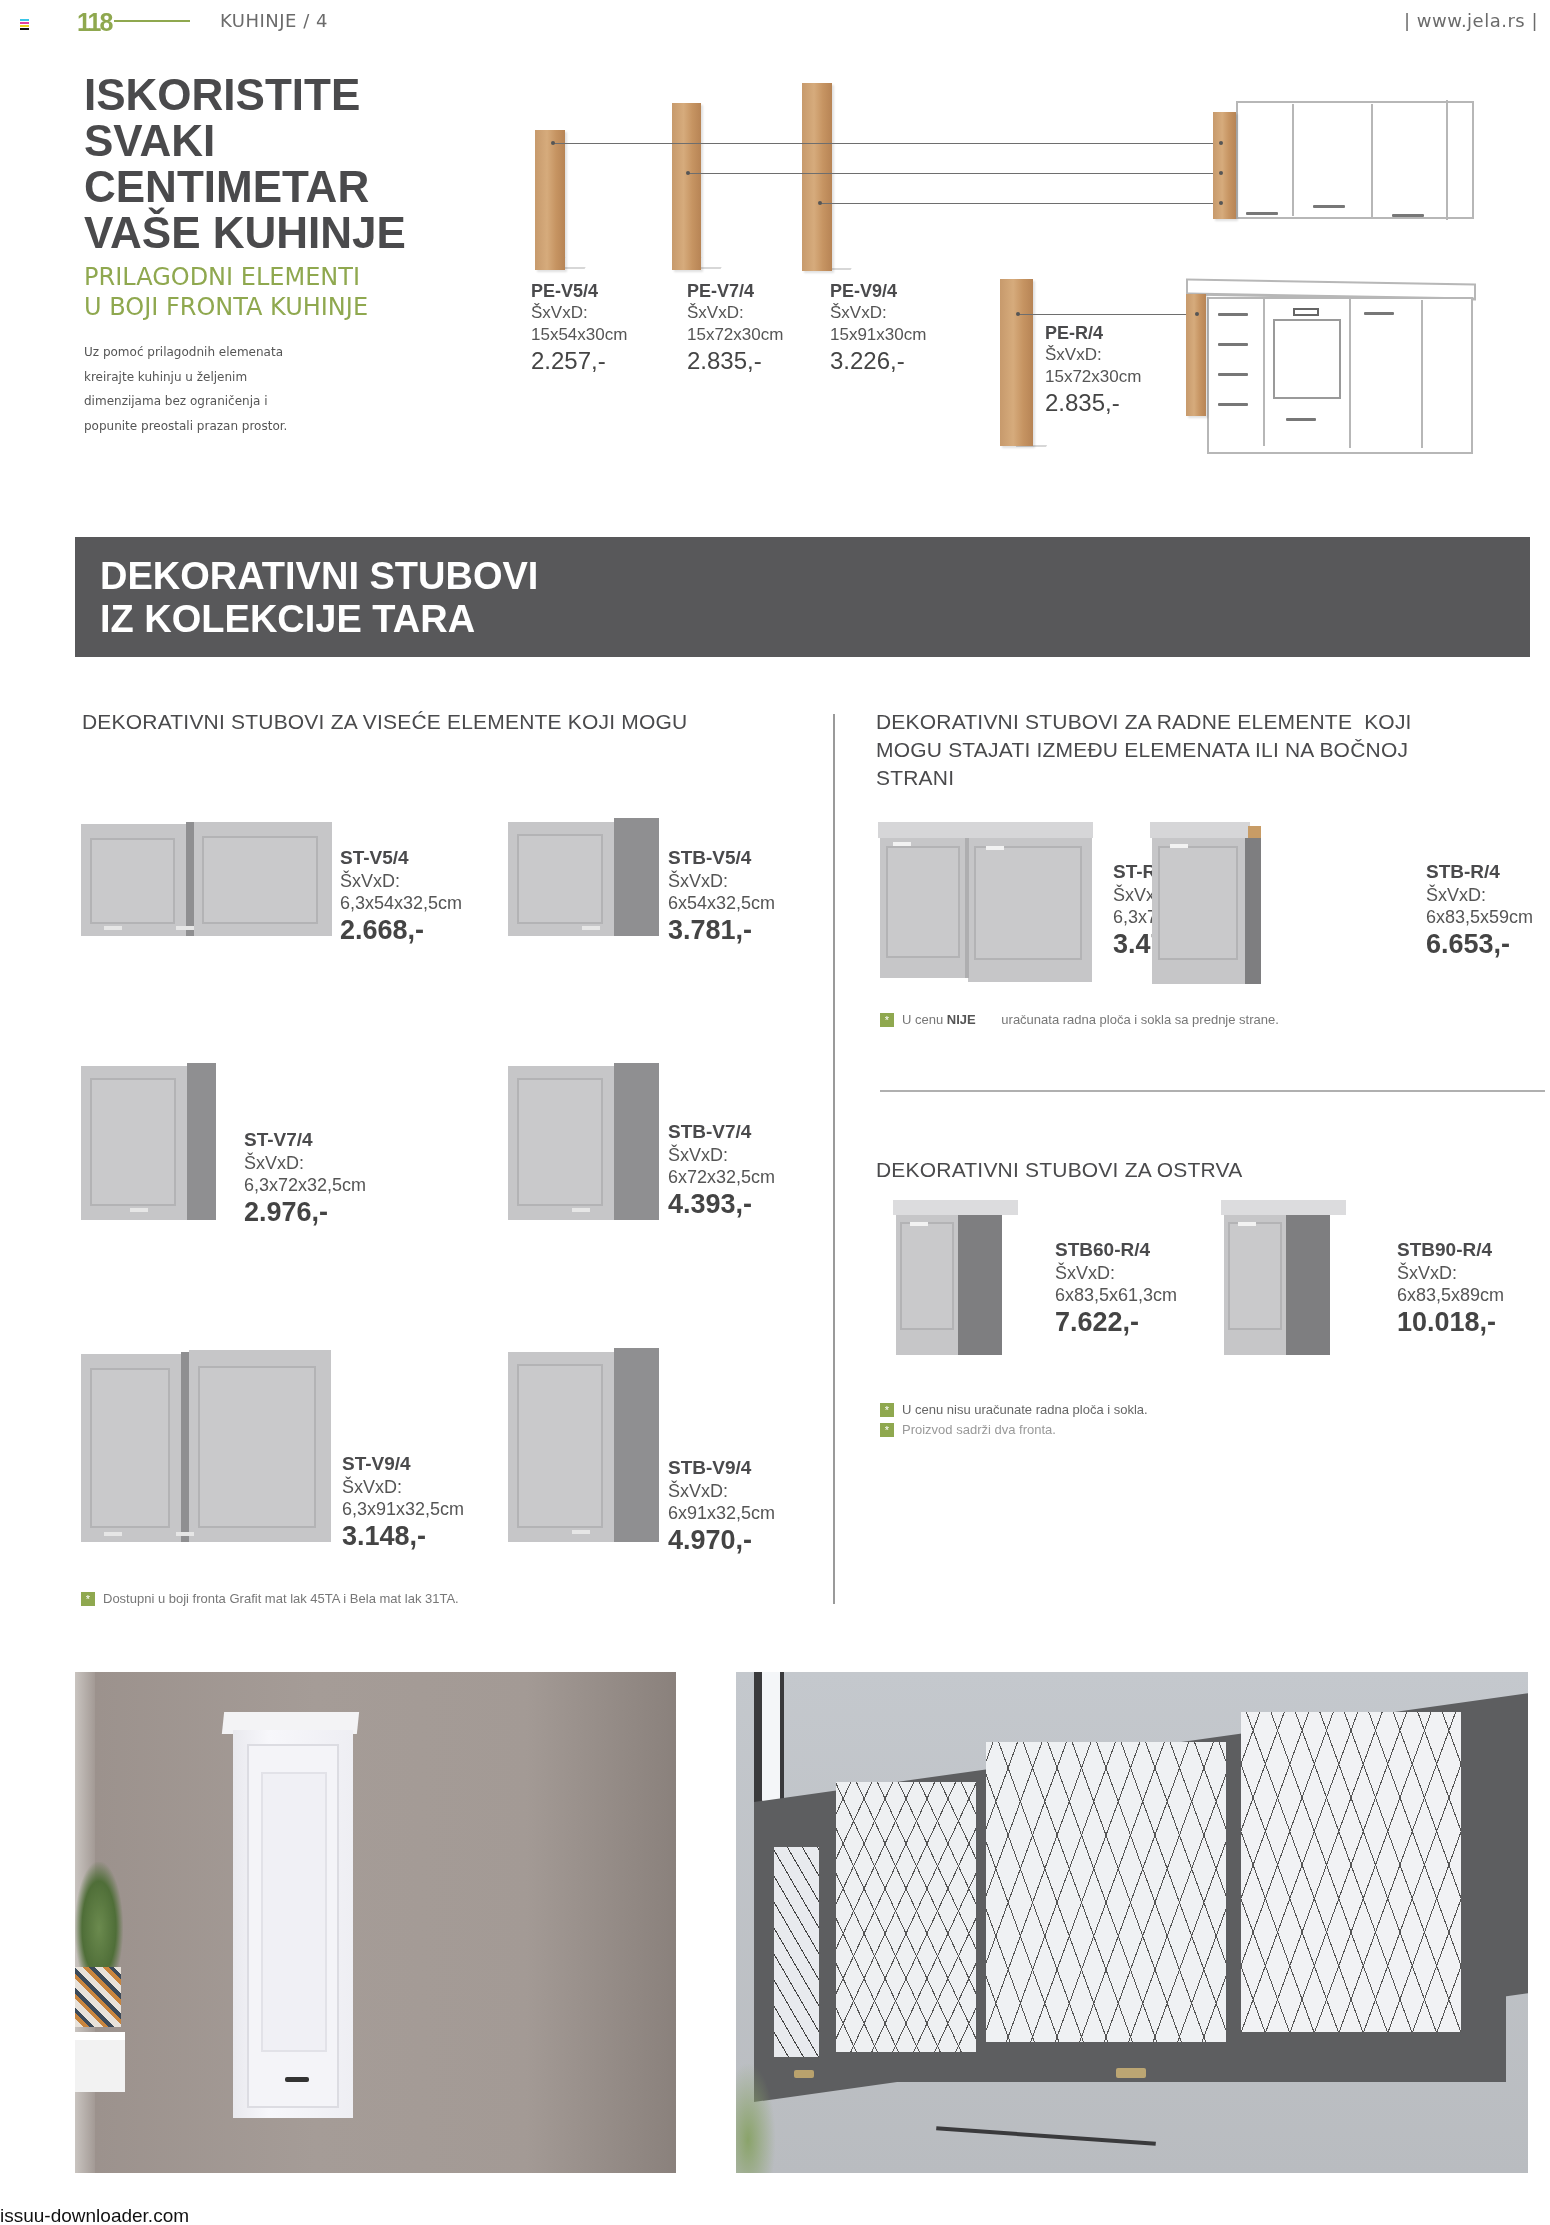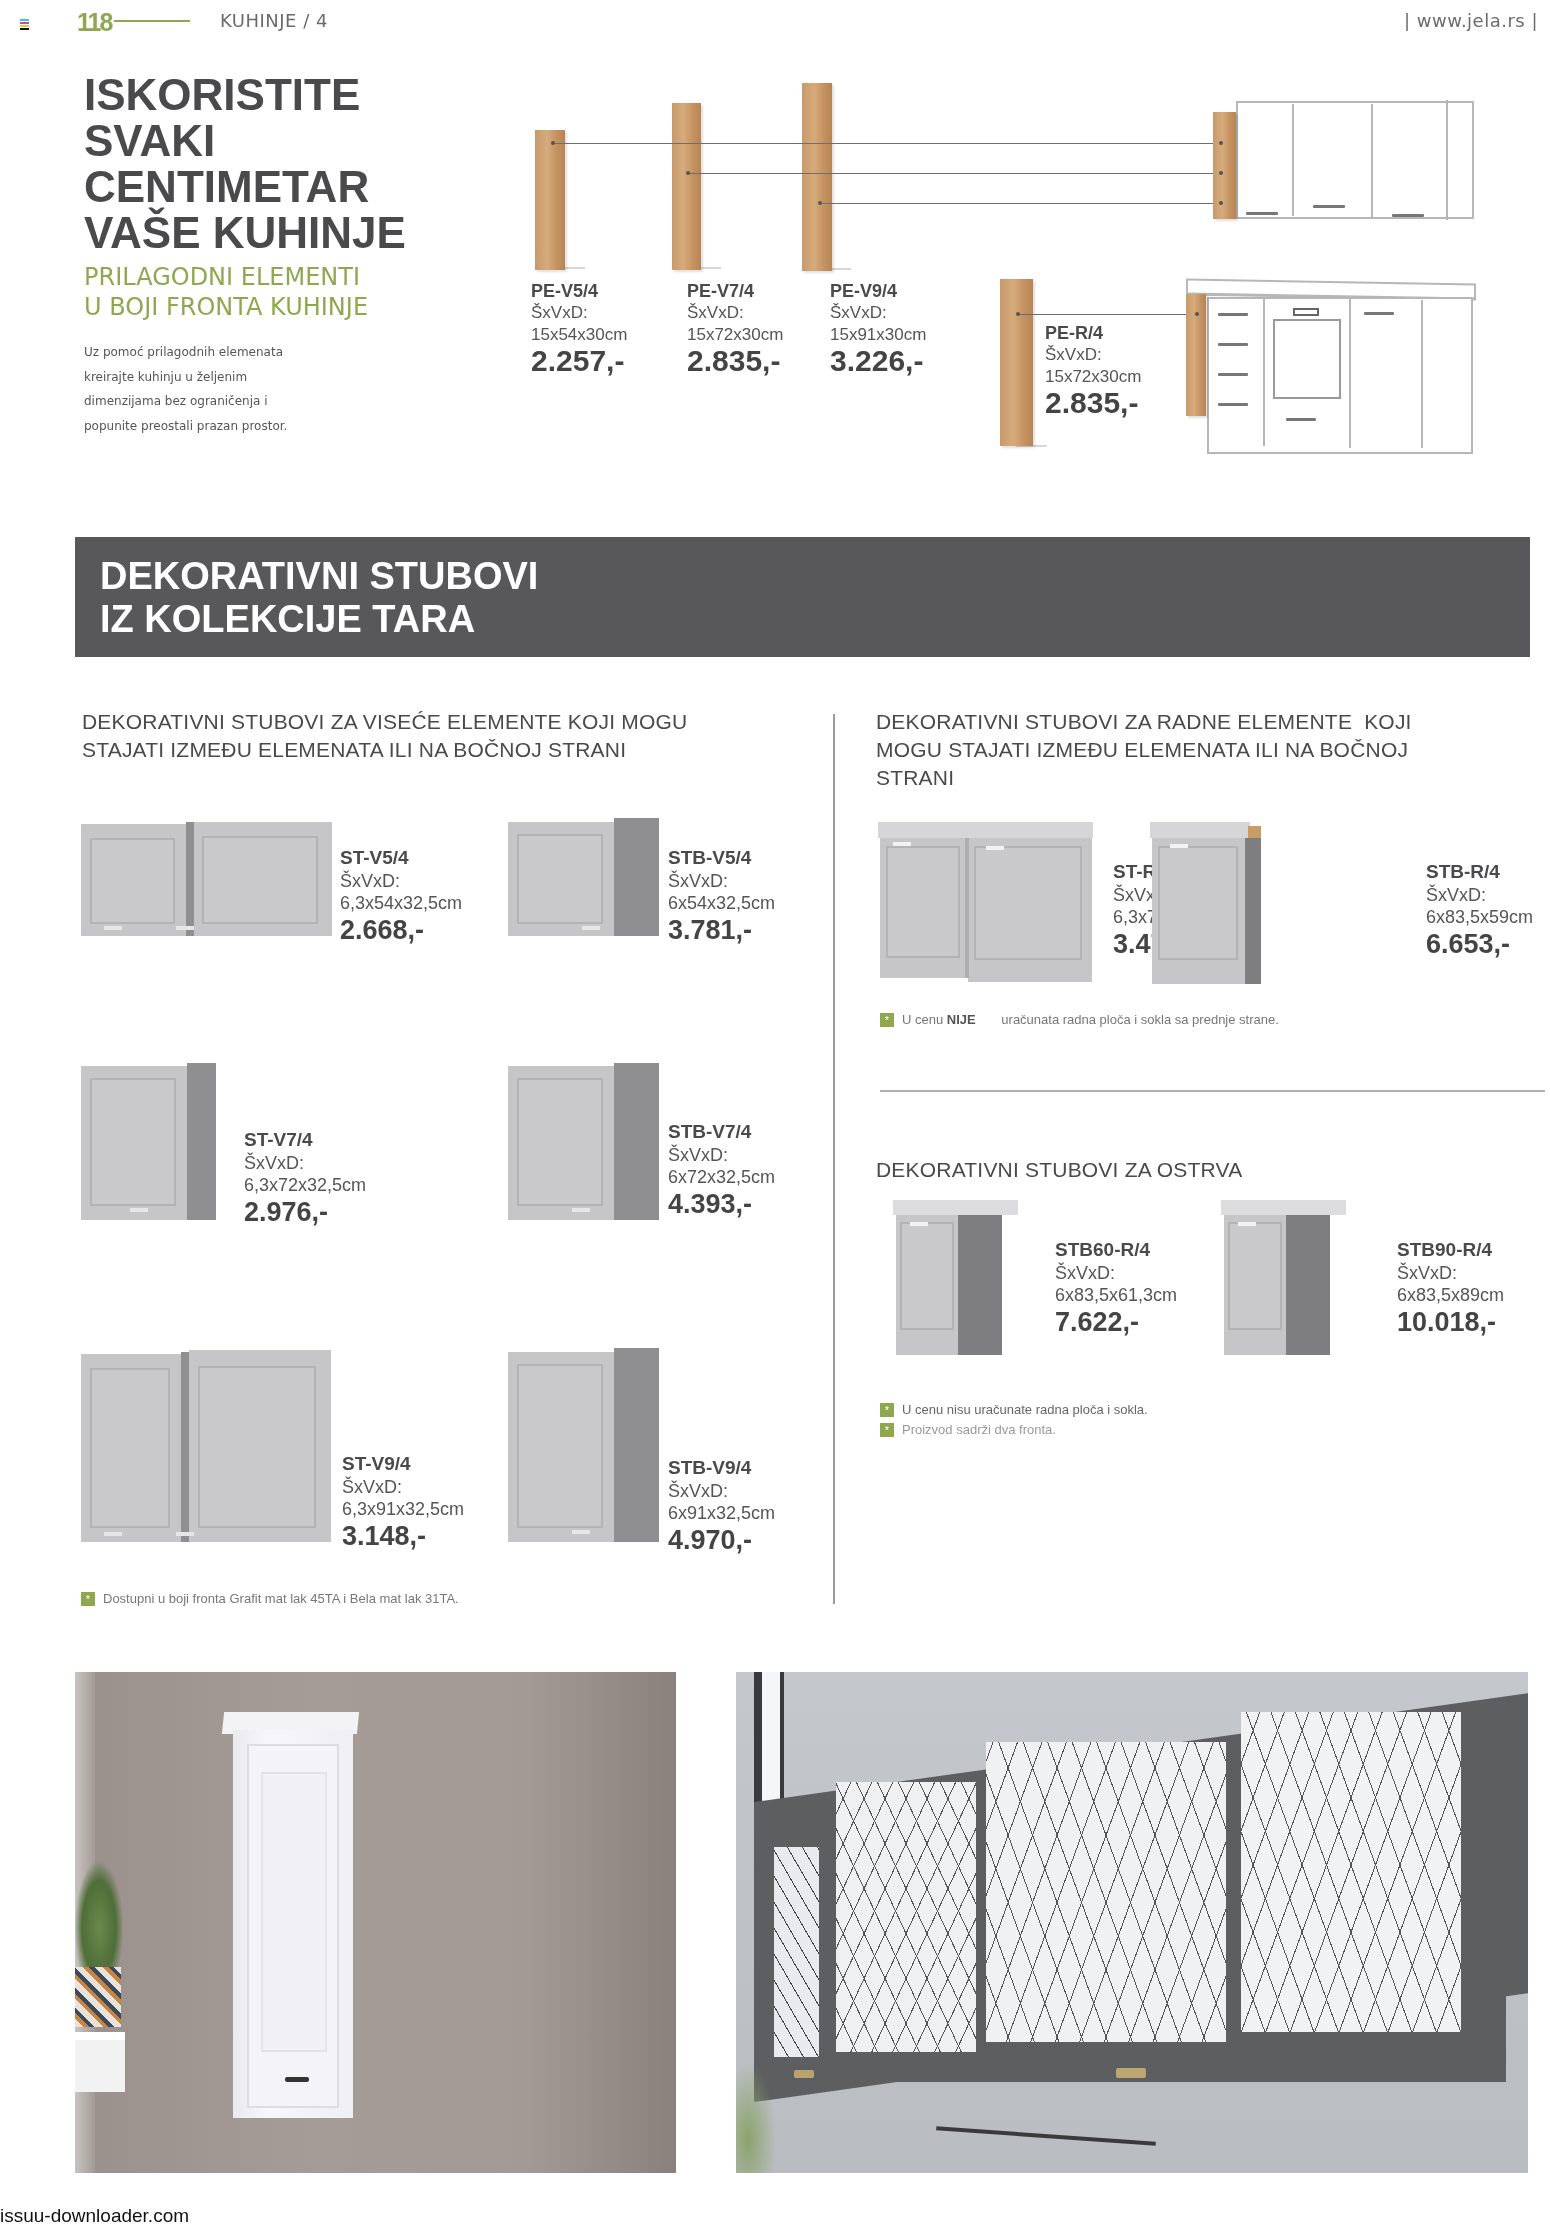--- a/index.html
+++ b/index.html
@@ -21,21 +21,21 @@
   .intro-body { left: 84px; top: 340px; width: 320px; font-size: 12px; line-height: 24.5px; color: #555; }
 
   
   .wood { background: linear-gradient(90deg, #c79a6c 0%, #d6ab7c 40%, #c69462 70%, #b78455 100%); box-shadow: 2px 2px 2px rgba(0,0,0,0.12); }
   .foot { border-left: 2px solid #d7d7d7; border-bottom: 2px solid #d7d7d7; transform: skewX(-30deg); }
   .guide-line { height: 1px; background: #6e6e6e; }
   .guide-dot { width: 4px; height: 4px; background: #555; border-radius: 2px; }
   .pe-label { font-size: 17px; line-height: 22px; color: #4a4a4c; }
   .pe-label .code { font-family: "Liberation Sans", sans-serif; font-weight: bold; font-size: 18px; }
   .pe-label .dimlabel, .pe-label .dims { font-family: "Liberation Sans", sans-serif; font-size: 17px; color: #555; }
-  .pe-label .price { font-family: "Liberation Sans", sans-serif; font-weight: bold; font-size: 30px; line-height: 30px; color: #444; }
+  .pe-label .price { font-family: "Liberation Sans", sans-serif; font-weight: normal; font-size: 24px; line-height: 30px; color: #444; }
 
   
   .line-draw { border: 2px solid #b7b7b7; background: #fff; }
   .handle { height: 3px; background: #777; border-radius: 1px; }
 
   
   .banner { left: 75px; top: 537px; width: 1455px; height: 120px; background: #58585a; }
   .banner-title { left: 100px; top: 555px; font-family: "Liberation Sans", sans-serif; font-weight: bold; font-size: 38px; line-height: 43px; color: #ffffff; }
 
   
@@ -173,21 +173,20 @@
 </div>
 
 <div class="abs banner"></div>
 <div class="abs banner-title">
   <div>DEKORATIVNI STUBOVI</div>
   <div>IZ KOLEKCIJE TARA</div>
 </div>
 
 <div class="abs sec-heading" style="left:82px;top:708px;">
   <div>DEKORATIVNI STUBOVI ZA VISEĆE ELEMENTE KOJI MOGU</div>
-  <div>STAJATI IZMEĐU ELEMENATA ILI NA BOČNOJ STRANI</div>
 </div>
 
 <div>
   <div class="cab" style="left:81px;top:824px;width:105px;height:112px;"></div>
   <div class="cab-side" style="left:186px;top:822px;width:8px;height:114px;"></div>
   <div class="cab" style="left:194px;top:822px;width:138px;height:114px;"></div>
   <div class="cab-panel" style="left:90px;top:838px;width:85px;height:86px;"></div>
   <div class="cab-panel" style="left:202px;top:836px;width:116px;height:88px;"></div>
   <div class="cab-handle" style="left:104px;top:926px;"></div>
   <div class="cab-handle" style="left:176px;top:926px;"></div>

